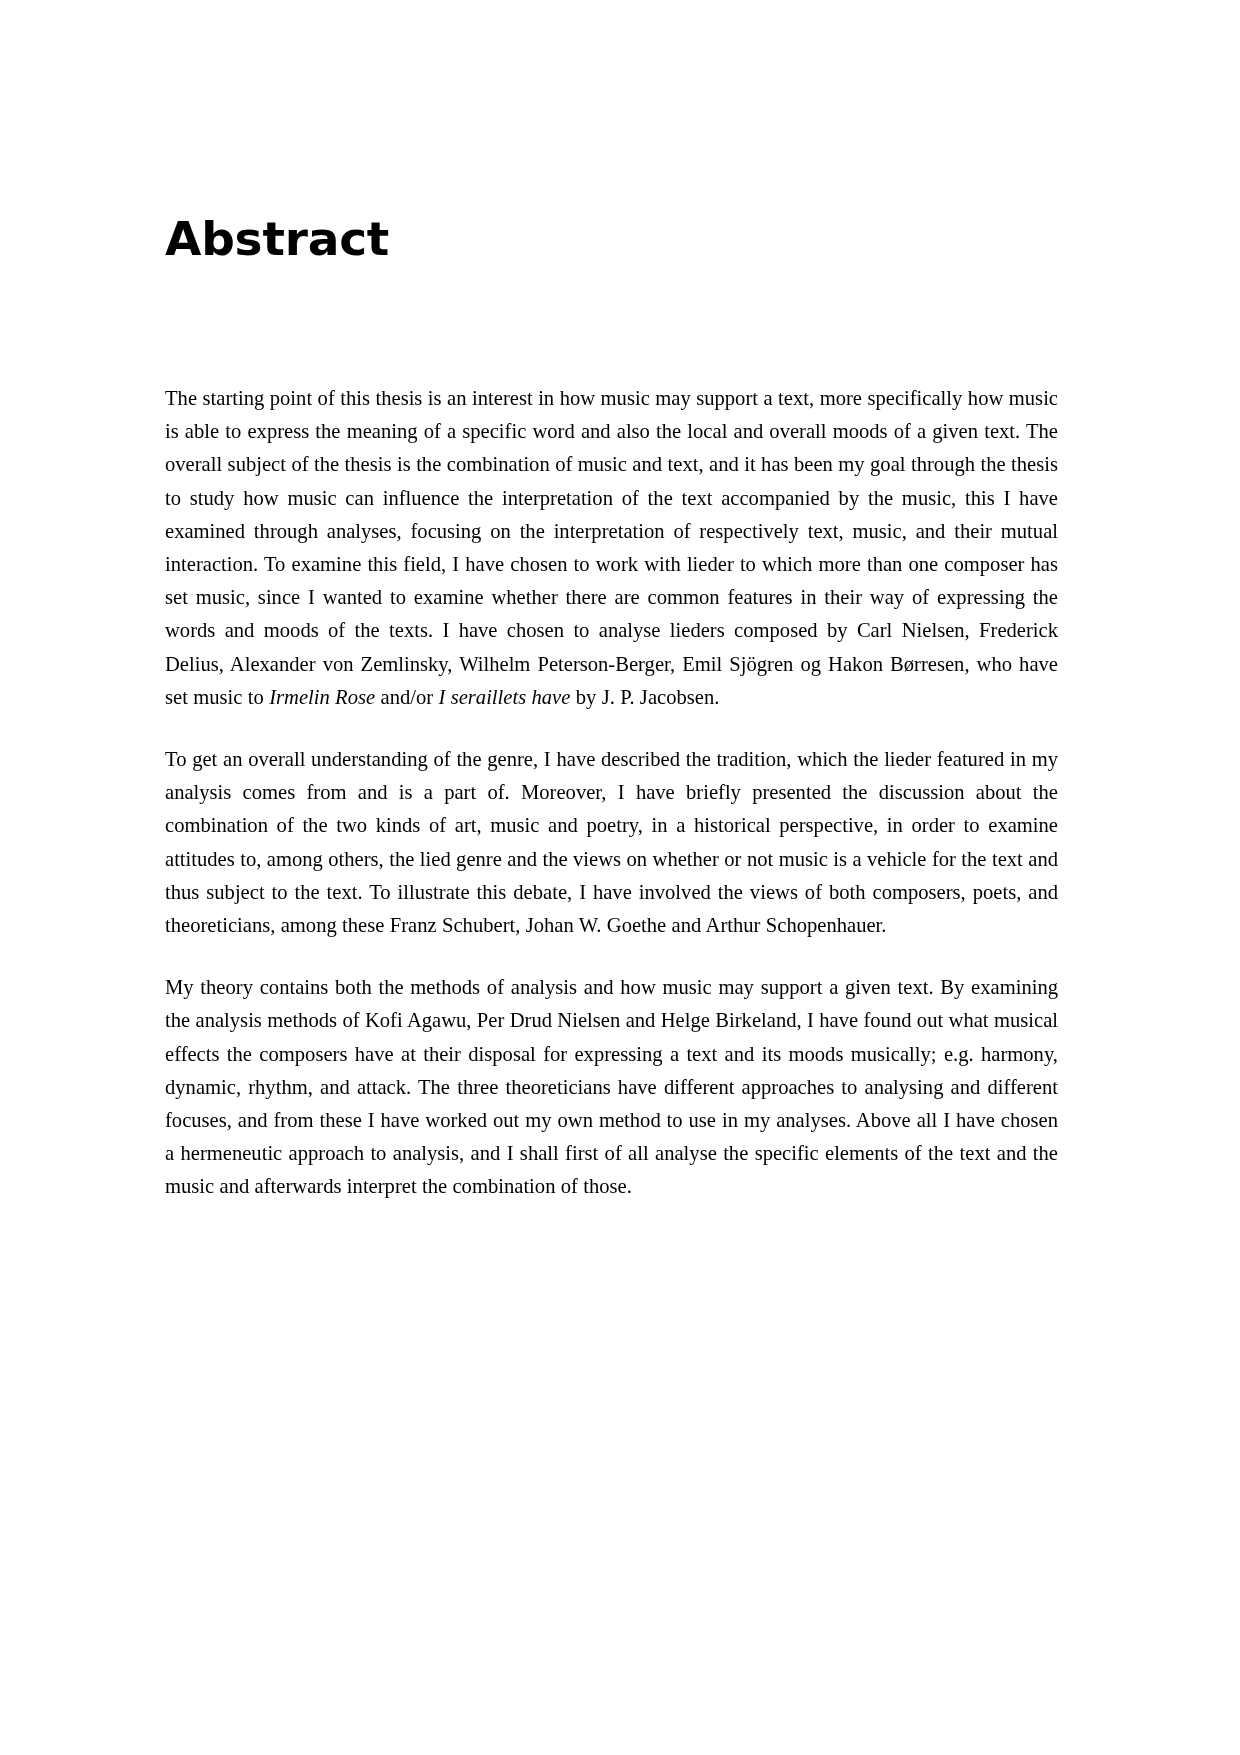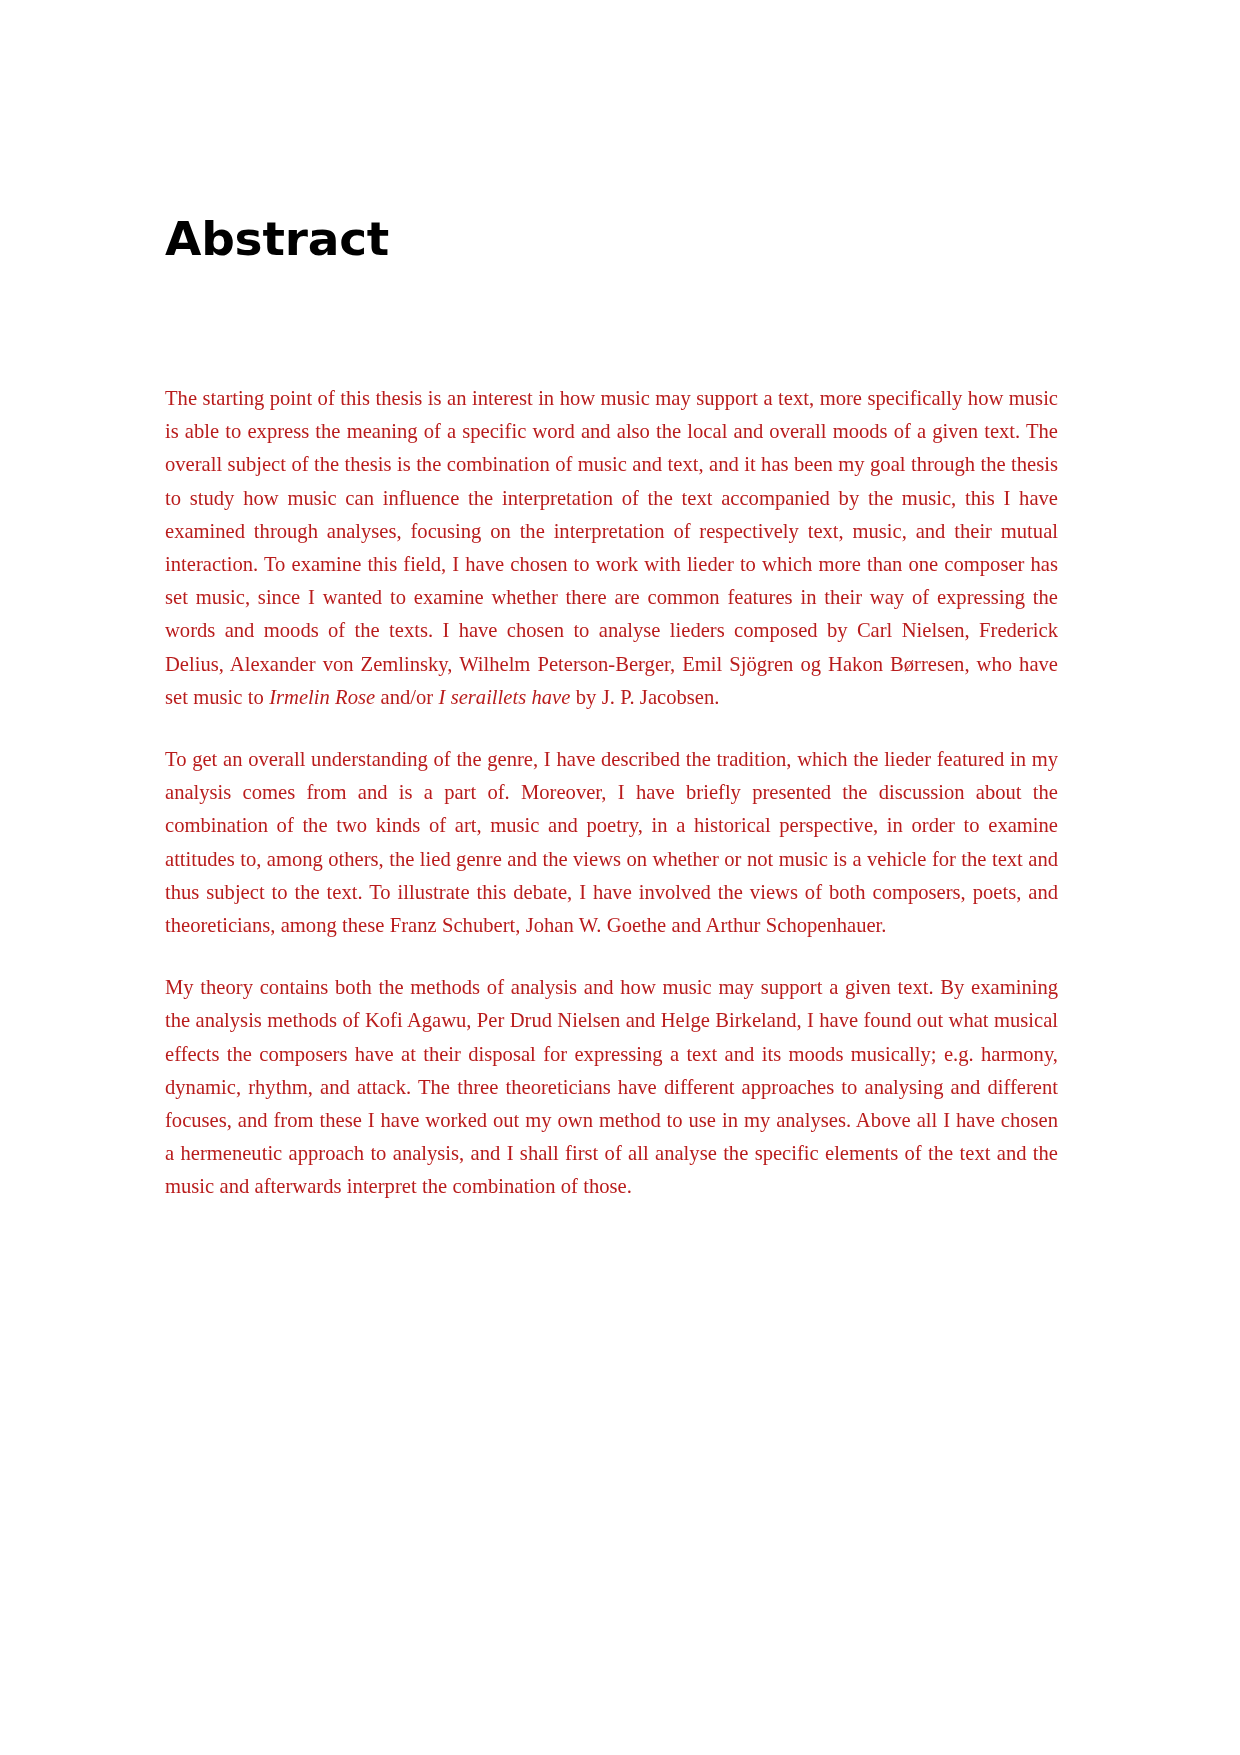--- a/index.html
+++ b/index.html
@@ -59,21 +59,21 @@
   }
 
   p.para {
     margin: 0 0 29px 0;
     padding: 0;
     font-family: "Liberation Serif", "DejaVu Serif", serif;
     font-size: 20.6px;
     line-height: 33.2px;
     text-align: justify;
     text-justify: inter-word;
-    color: #b91c1c;
+    color: #000000;
     word-spacing: 0.2px;
     hyphens: none;
     -webkit-hyphens: none;
   }
   p.para:last-child {
     margin-bottom: 12px;
   }
 
   .ital {
     font-style: italic;

